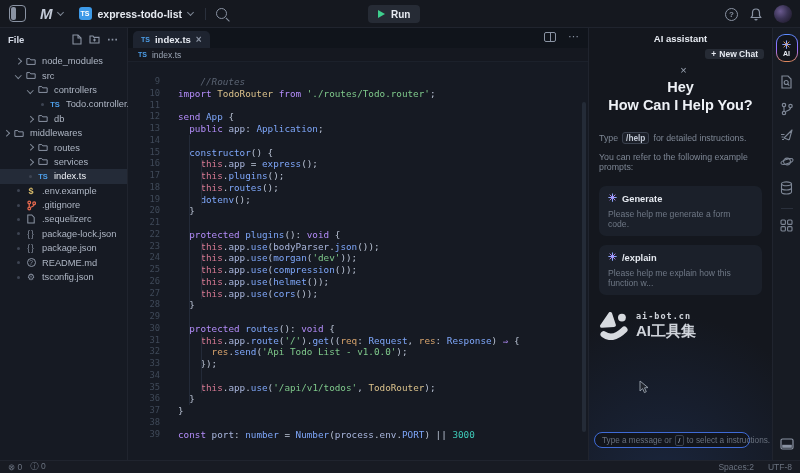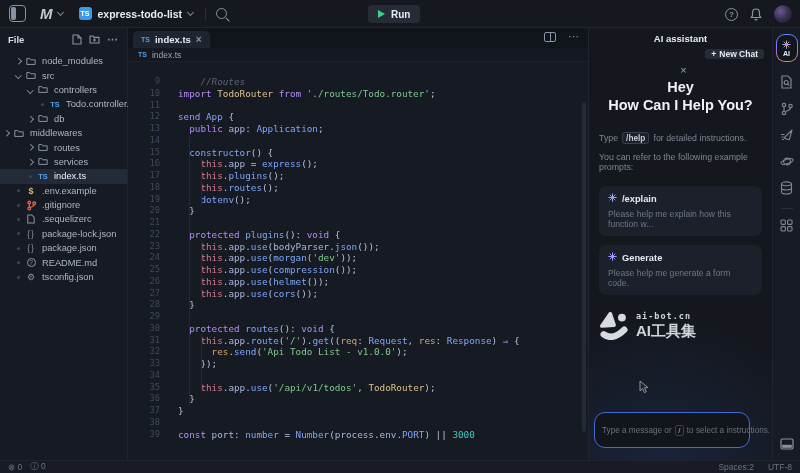--- a/index.html
+++ b/index.html
@@ -91,21 +91,21 @@
   .help-line { margin-top:18px; color:#7d8694; font-size:8.8px; display:flex; align-items:center; gap:4px; }
   .kbd { border:1px solid #3a414e; border-radius:3px; padding:0px 3px; color:#c3cad6; font-size:8.3px; font-weight:700; background:#1b1f28; }
   .intro { margin-top:8px; color:#7d8694; font-size:8.8px; }
   .cards { margin-top:14px; display:flex; flex-direction:column; gap:9px; }
   .card { background:#1b202a; border-radius:7px; padding:7px 9px; cursor:pointer; }
   .card-title { display:flex; align-items:center; gap:5px; color:#e6eaf1; font-size:9.3px; font-weight:700; }
   .card-desc { margin-top:5px; color:#6f7886; font-size:8.6px; }
   .watermark { margin-top:16px; display:flex; align-items:center; gap:7px; opacity:.92; }
   .wm-text .site { color:#dfe3ea; font-size:8.5px; font-weight:800; font-family:"DejaVu Sans Mono", monospace; letter-spacing:1px; }
   .wm-text .name { color:#dfe3ea; font-size:15px; font-weight:800; margin-top:1px; }
-  .chat-input { position:absolute; left:5px; right:22px; bottom:12px; height:36px; border:1px solid #3f6bd6; border-radius:11px;
+  .chat-input { position:absolute; left:5px; right:22px; bottom:12px; height:16px; border:1px solid #3f6bd6; border-radius:11px;
     background:#12151c; display:flex; align-items:center; padding:0 7px; gap:4px;text-align:right; }
   .chat-input .ph { color:#69717f; font-size:8.2px; display:flex; align-items:center; gap:3px; white-space:nowrap; }
   .kbd2 { border:1px solid #3a414e; border-radius:2px; padding:0 2.5px; color:#aab2c0; font-size:7.8px; }
   .send { margin-left:auto; color:#6b7380; display:flex; cursor:pointer; }
   .cursor { position:absolute; left:50px; bottom:66px; }
 
   
   .rail { position:absolute; left:772px; top:28px; width:28px; bottom:13px; background:#171b23; border-left:1px solid #20242e;
     display:flex; flex-direction:column; align-items:center; }
   .ai-badge-wrap { margin-top:6px; padding:1px; border-radius:9px;
@@ -412,33 +412,33 @@
       <span>for detailed instructions.</span>
     </div>
     <div class="intro">You can refer to the following example prompts:</div>
     <div class="cards" id="prompt-cards">
         <div class="card">
           <div class="card-title">
             <span><svg width="9" height="9" viewBox="0 0 12 12">
                 <path d="M6 0.5 V11.5 M0.5 6 H11.5" stroke="#8ea6ff" stroke-width="1.4"></path>
                 <path d="M2.2 2.2 L9.8 9.8 M9.8 2.2 L2.2 9.8" stroke="#c08cff" stroke-width="1.2"></path>
               </svg></span>
-            <span>/explain</span>
+            <span>Generate</span>
           </div>
-          <div class="card-desc">Please help me explain how this function w...</div>
+          <div class="card-desc">Please help me generate a form code.</div>
         </div>
         <div class="card">
           <div class="card-title">
             <span><svg width="9" height="9" viewBox="0 0 12 12">
                 <path d="M6 0.5 V11.5 M0.5 6 H11.5" stroke="#8ea6ff" stroke-width="1.4"></path>
                 <path d="M2.2 2.2 L9.8 9.8 M9.8 2.2 L2.2 9.8" stroke="#c08cff" stroke-width="1.2"></path>
               </svg></span>
-            <span>Generate</span>
+            <span>/explain</span>
           </div>
-          <div class="card-desc">Please help me generate a form code.</div>
+          <div class="card-desc">Please help me explain how this function w...</div>
         </div>
       </div>
     <div class="watermark">
       <svg width="30" height="28" viewBox="0 0 32 30">
         <circle cx="24.5" cy="6" r="4.2" fill="#e8ebf0"></circle>
         <path d="M3 15 L12 2 L16 14 Z" fill="#e8ebf0" stroke="#e8ebf0" stroke-width="4" stroke-linejoin="round"></path>
         <path d="M5 24 Q15 31 27 19" fill="none" stroke="#e8ebf0" stroke-width="7" stroke-linecap="round"></path>
       </svg>
       <div class="wm-text">
         <div class="site">ai-bot.cn</div>

